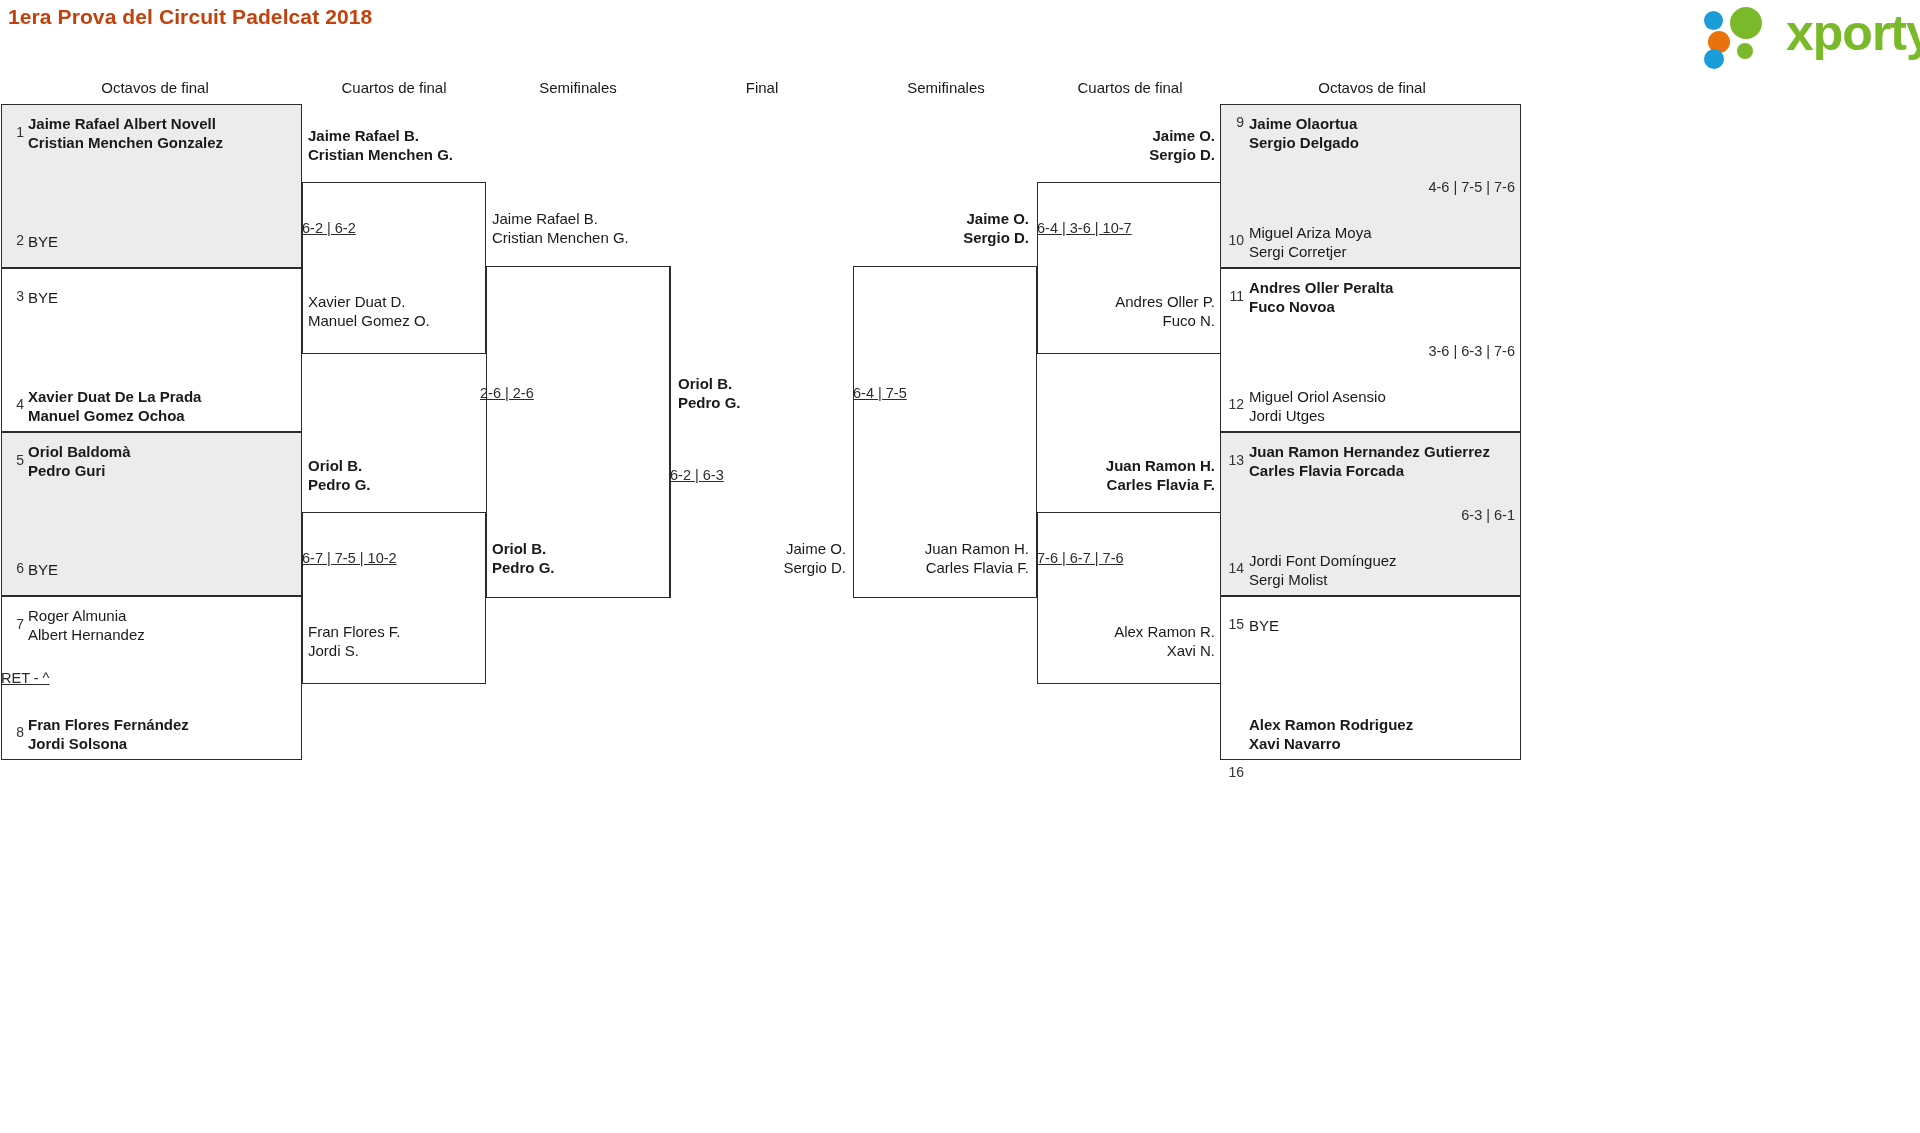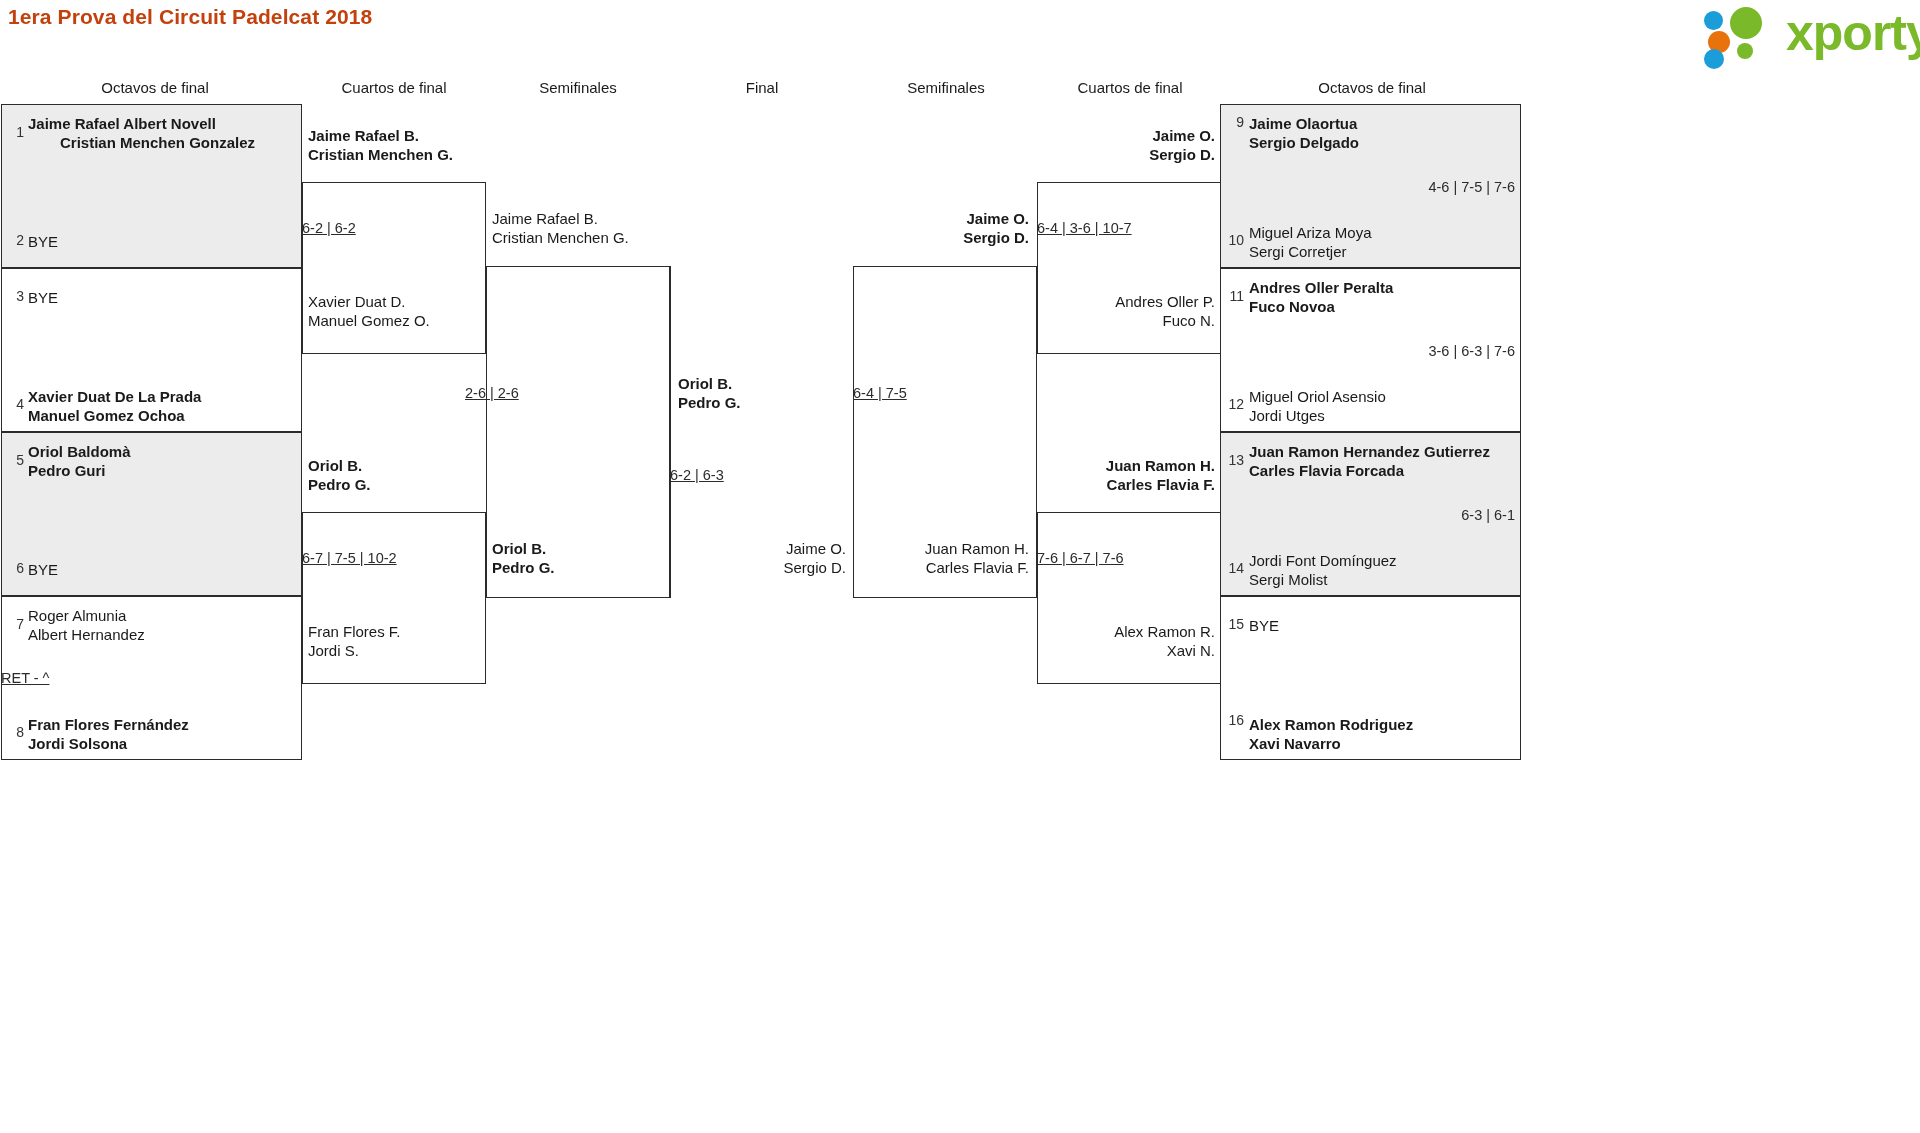--- a/index.html
+++ b/index.html
@@ -93,21 +93,21 @@
 <div class="round-head" style="left:1039px;width:182px;">Cuartos de final</div>
 <div class="round-head" style="left:1222px;width:300px;">Octavos de final</div>
 
 <div class="slot shaded" style="left:1px;  top:104px; width:301px; height:164px;"></div>
 <div class="slot" style="left:1px;  top:268px; width:301px; height:164px;"></div>
 <div class="slot shaded" style="left:1px;  top:432px; width:301px; height:164px;"></div>
 <div class="slot" style="left:1px;  top:596px; width:301px; height:164px;"></div>
 
 <div class="seed" style="left:2px;  top:124px;">1</div>
 <div class="pname win tl" style="left:28px; top:114px;">Jaime Rafael Albert Novell</div>
-<div class="pname win tl" style="left:28px; top:133px;margin-left:32px;">Cristian Menchen Gonzalez</div>
+<div class="pname win tl" style="left:28px; top:133px;">Cristian Menchen Gonzalez</div>
 
 <div class="seed" style="left:2px;  top:232px;">2</div>
 <div class="pname tl" style="left:28px; top:232px;">BYE</div>
 
 <div class="seed" style="left:2px;  top:288px;">3</div>
 <div class="pname tl" style="left:28px; top:288px;">BYE</div>
 
 <div class="seed" style="left:2px;  top:396px;">4</div>
 <div class="pname win tl" style="left:28px; top:387px;">Xavier Duat De La Prada</div>
 <div class="pname win tl" style="left:28px; top:406px;">Manuel Gomez Ochoa</div>
@@ -141,21 +141,21 @@
 <div class="pname win tl" style="left:308px; top:456px;">Oriol B.</div>
 <div class="pname win tl" style="left:308px; top:475px;">Pedro G.</div>
 <div class="score tc" style="left:302px; top:550px; width:184px;">6-7 | 7-5 | 10-2</div>
 <div class="pname tl" style="left:308px; top:622px;">Fran Flores F.</div>
 <div class="pname tl" style="left:308px; top:641px;">Jordi S.</div>
 
 <div class="mbox" style="left:486px; top:266px; width:184px; height:332px;"></div>
 
 <div class="pname tl" style="left:492px; top:209px;">Jaime Rafael B.</div>
 <div class="pname tl" style="left:492px; top:228px;">Cristian Menchen G.</div>
-<div class="score tc" style="left:465px; top:385px; width:212px;">2-6 | 2-6</div>
+<div class="score tc" style="left:480px; top:385px; width:212px;">2-6 | 2-6</div>
 <div class="pname win tl" style="left:492px; top:539px;">Oriol B.</div>
 <div class="pname win tl" style="left:492px; top:558px;">Pedro G.</div>
 
 <div class="vline" style="left:670px; top:266px; height:332px;"></div>
 
 <div class="pname win tl" style="left:678px; top:374px;">Oriol B.</div>
 <div class="pname win tl" style="left:678px; top:393px;">Pedro G.</div>
 
 <div class="score tc" style="left:670px; top:467px; width:157px;">6-2 | 6-3</div>
 
@@ -210,15 +210,15 @@
 <div class="pname win tl" style="left:1249px; top:442px;">Juan Ramon Hernandez Gutierrez</div>
 <div class="pname win tl" style="left:1249px; top:461px;">Carles Flavia Forcada</div>
 <div class="score tr" style="left:1220px; top:507px; width:295px;">6-3 | 6-1</div>
 <div class="seed" style="left:1222px; top:560px;">14</div>
 <div class="pname tl" style="left:1249px; top:551px;">Jordi Font Domínguez</div>
 <div class="pname tl" style="left:1249px; top:570px;">Sergi Molist</div>
 
 <div class="seed" style="left:1222px; top:616px;">15</div>
 <div class="pname tl" style="left:1249px; top:616px;">BYE</div>
 
-<div class="seed" style="left:1222px; top:712px;">16</div>
+<div class="seed" style="left:1222px; top:764px;">16</div>
 <div class="pname win tl" style="left:1249px; top:715px;">Alex Ramon Rodriguez</div>
 <div class="pname win tl" style="left:1249px; top:734px;">Xavi Navarro</div>
 
 </body></html>

